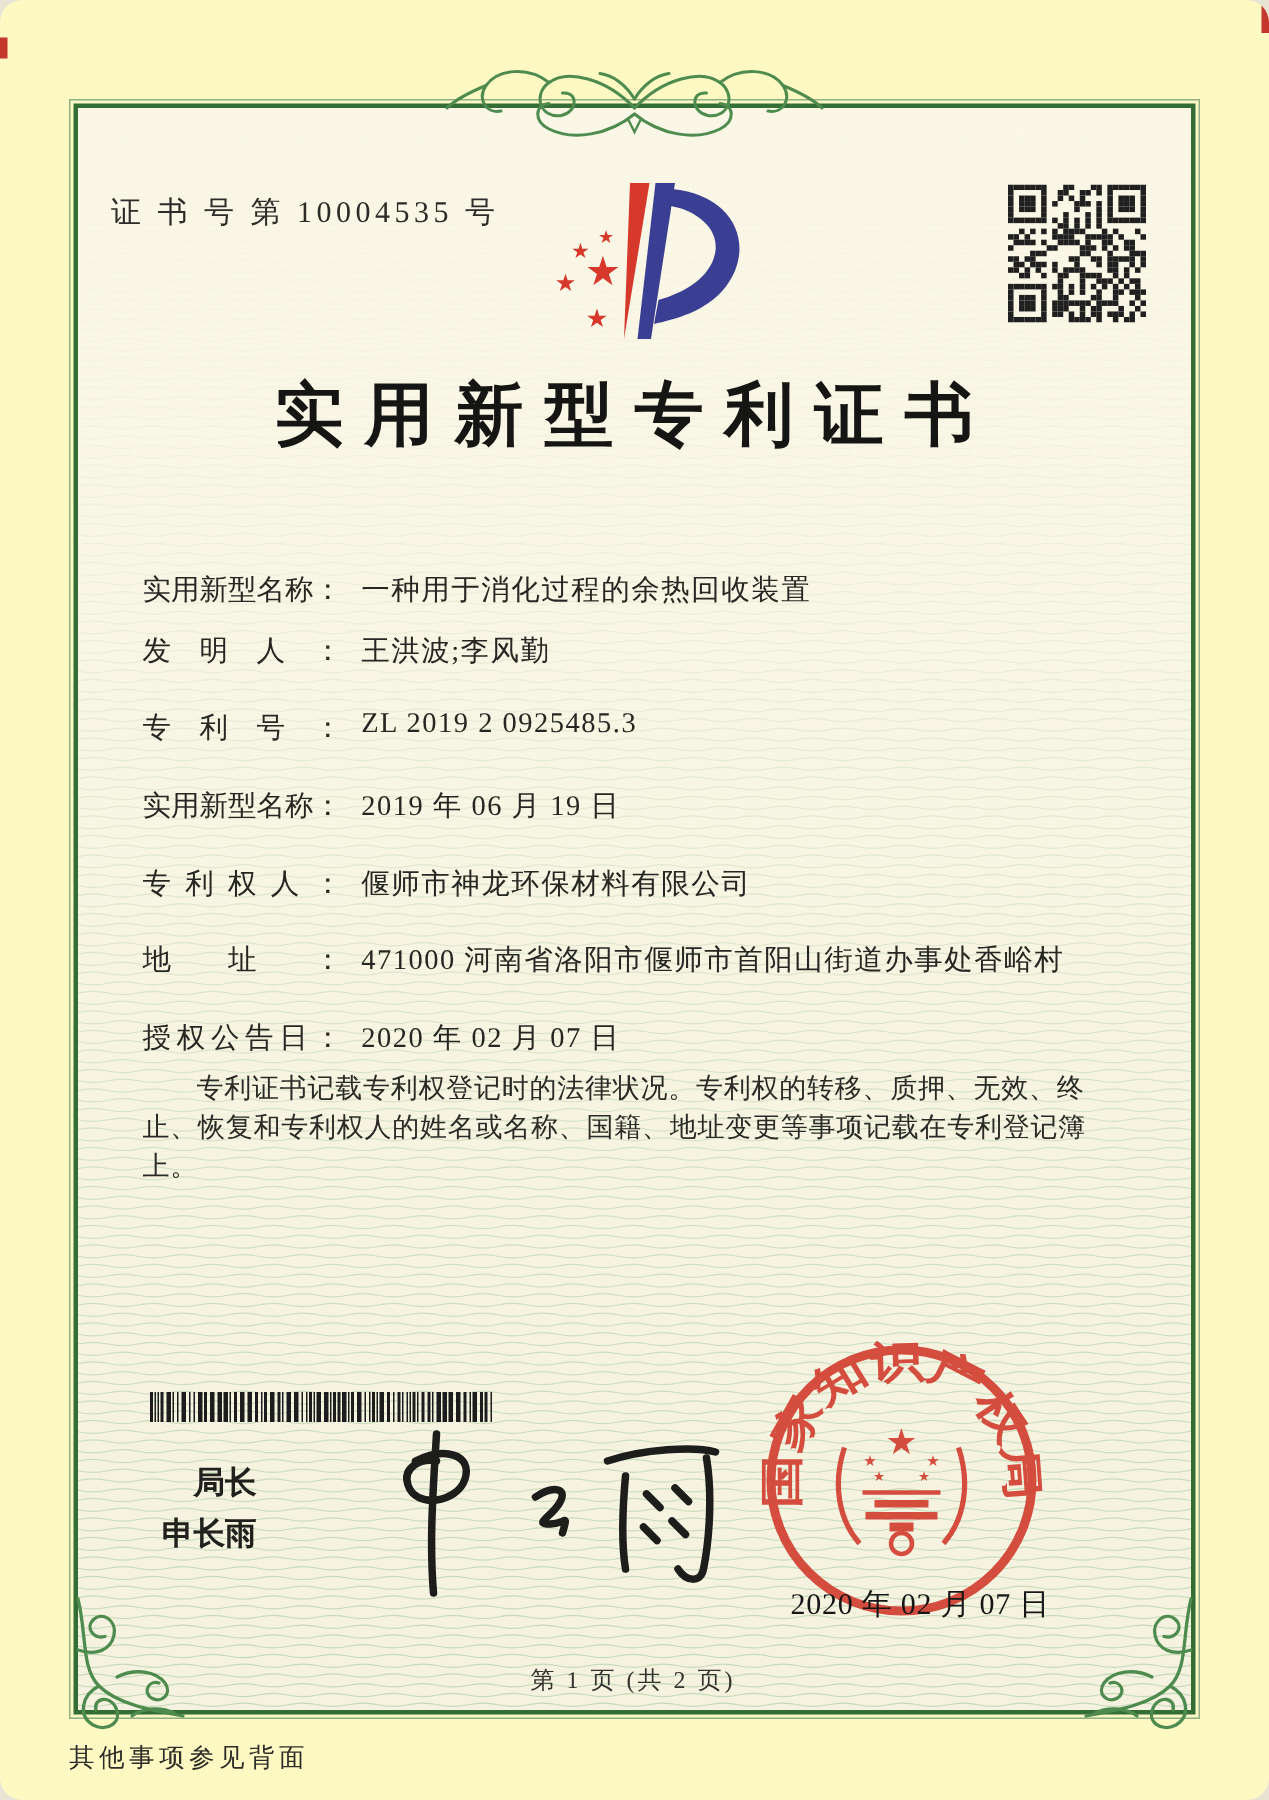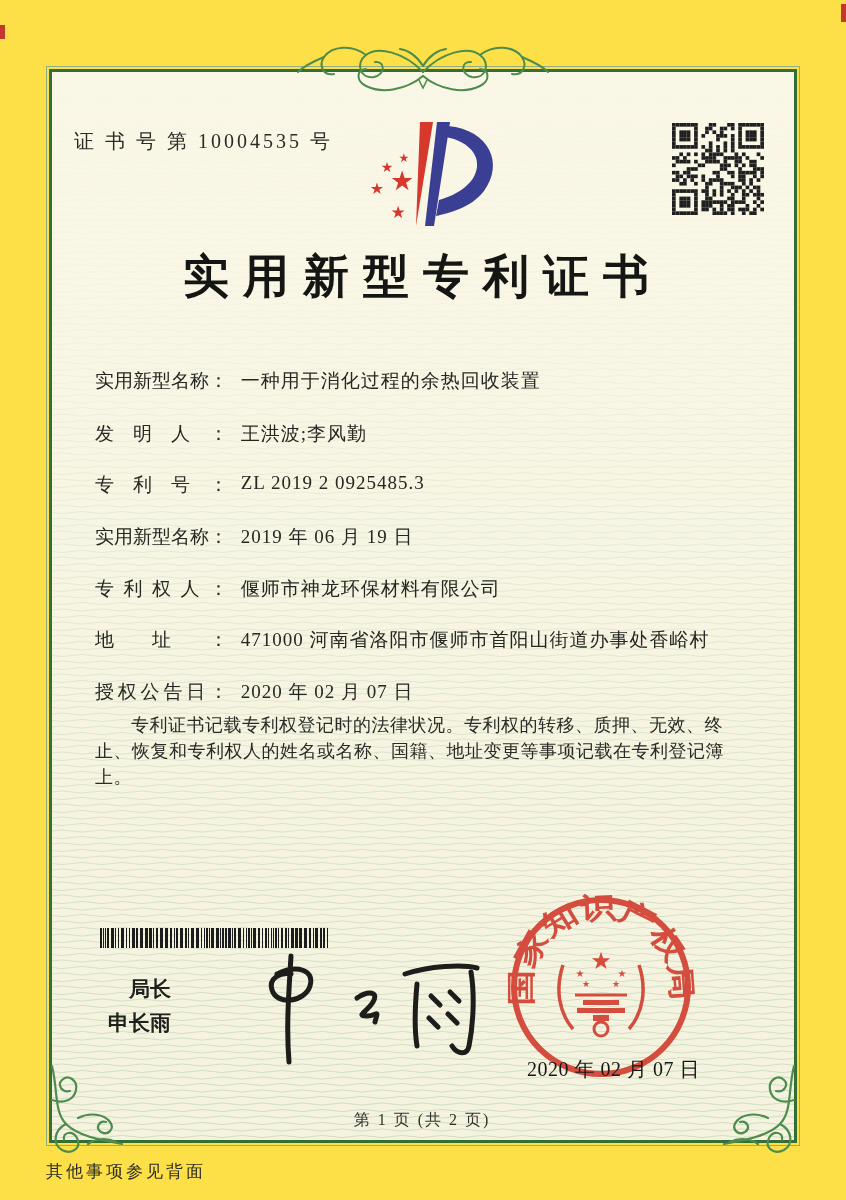--- a/index.html
+++ b/index.html
@@ -1,32 +1,32 @@
 <!DOCTYPE html>
 <html><head>
 <meta charset="utf-8">
 <style>
   html,body{margin:0;padding:0;}
   body{background:#e8e4d4;font-family:"Liberation Serif","DejaVu Serif",serif;}
-  .page{position:relative;width:846px;height:1200px;background:#fde047;overflow:hidden;margin:0 auto;}
+  .page{position:relative;width:846px;height:1200px;background:#fef9c3;overflow:hidden;margin:0 auto;border-radius:15px;}
 
   
   .frame{position:absolute;left:46px;top:66px;width:752px;height:1078px;border:1px solid #8fae86;}
   .frame-inner{position:absolute;left:2px;top:2px;right:2px;bottom:2px;border:3px solid #356e35;overflow:hidden;background:#f5f3df;}
   .scanfade{position:absolute;inset:0;background:linear-gradient(180deg,rgba(250,247,231,.96) 0%,rgba(250,247,231,.85) 18%,rgba(250,247,231,.55) 42%,rgba(250,247,231,.18) 72%,rgba(250,247,231,0) 100%);}
 
   .abs{position:absolute;}
   .cert-no{left:74px;top:128px;font-size:20px;letter-spacing:3px;color:#2b2b28;}
   .title{left:0;top:246px;width:846px;text-align:center;font-size:46px;font-weight:700;letter-spacing:14px;color:#151513;}
 
   .fields{left:95px;top:360px;width:680px;}
   .frow{position:absolute;left:0;width:680px;font-size:19px;color:#262622;white-space:nowrap;}
   .flabel{display:inline-block;width:133px;text-align:justify;text-align-last:justify;vertical-align:top;}
   .fvalue{margin-left:8px;letter-spacing:1px;}
-  .r0{top:8px;} .r1{top:61px;} .r2{top:112px;} .r3{top:164px;} .r4{top:216px;} .r5{top:267px;}
+  .r0{top:20px;} .r1{top:61px;} .r2{top:112px;} .r3{top:164px;} .r4{top:216px;} .r5{top:267px;}
   .grant{position:absolute;left:0;top:319px;width:680px;font-size:19px;color:#262622;white-space:nowrap;}
   .g2{position:absolute;left:360px;top:0;}
 
   .body-text{left:95px;top:712px;width:664px;color:#2a2a26;}
   .body-text p{margin:0;font-size:18px;line-height:26px;text-indent:2em;letter-spacing:.5px;}
 
   .barcode{left:100px;top:928px;width:232px;height:20px;font-size:0;}
   .barcode i{display:inline-block;height:100%;background:#1c1c1c;vertical-align:top;}
 
   .director{left:108px;top:972px;font-family:"Liberation Sans","DejaVu Sans",sans-serif;font-weight:600;font-size:21px;color:#20201d;line-height:34px;text-align:right;}

